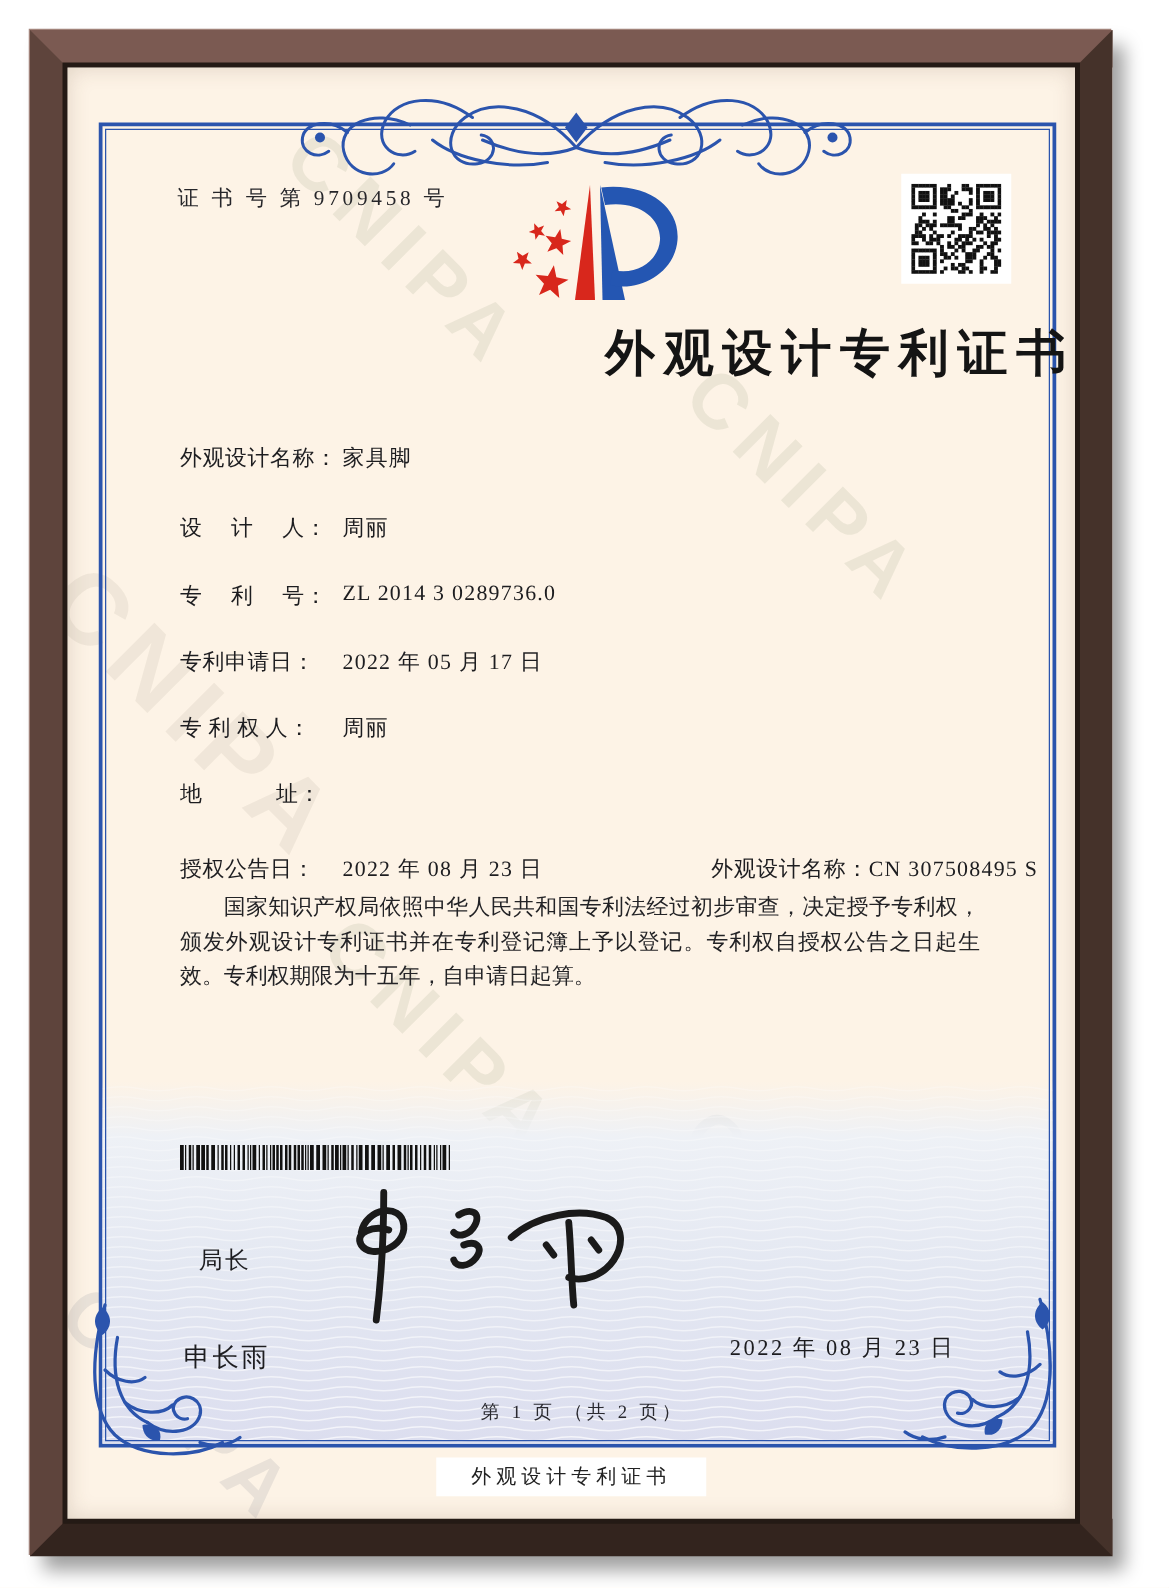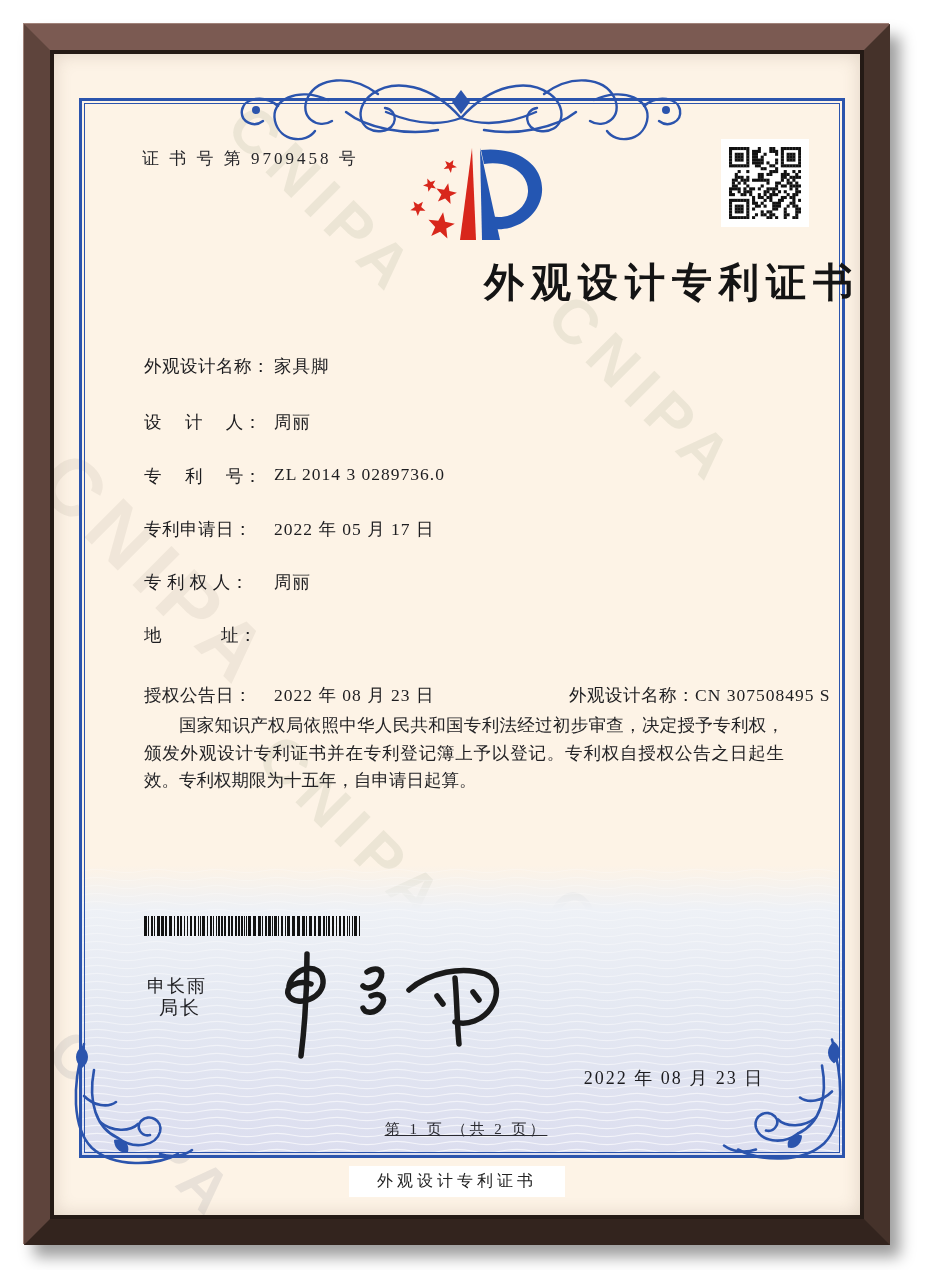--- a/index.html
+++ b/index.html
@@ -39,27 +39,27 @@
   .row-addr{white-space:normal;display:flex;}
   .row-addr .val{display:inline-block;width:565px;line-height:26px;letter-spacing:1px;}
   .grant2{position:absolute;left:425px;top:0;white-space:nowrap;}
   .paras{position:absolute;left:90px;top:658px;width:640px;font-size:17.5px;line-height:27.5px;
          color:#232326;text-align:justify;}
   .paras p{margin:0;text-indent:2em;}
   .barcode{position:absolute;left:90px;top:862px;width:224px;height:20px;display:flex;align-items:stretch;}
   .barcode div{height:100%;}
   .officer{position:absolute;left:93px;top:941px;font-size:19px;color:#1d1d20;letter-spacing:2px;
            font-family:"Liberation Sans","DejaVu Sans",sans-serif;margin-left:12px;}
-  .officer-name{position:absolute;left:93px;top:920px;font-size:18px;color:#1d1d20;letter-spacing:2px;
+  .officer-name{position:absolute;left:93px;top:1018px;font-size:21px;color:#1d1d20;letter-spacing:2px;
            font-family:Liberation Serif, serif;}
   .sig{position:absolute;left:205px;top:890px;}
   .issue-date{position:absolute;left:470px;top:1012px;width:300px;text-align:center;font-size:18px;
               letter-spacing:2px;color:#1c1c1f;}
   .page-num{position:absolute;left:18px;right:0;top:1066px;text-align:center;font-size:15px;
-            letter-spacing:3px;color:#2a2a30;text-decoration:underline;}
+            letter-spacing:3px;color:#2a2a30;}
   .continuation{position:absolute;left:0;right:0;top:1112px;text-align:center;}
   .continuation span{display:inline-block;background:#ffffff;padding:5px 28px;font-size:16px;
             letter-spacing:4px;color:#222;}
 </style>
 </head>
 <body>
 
 <div class="photo">
   <div class="frame">
     <div class="paper">

